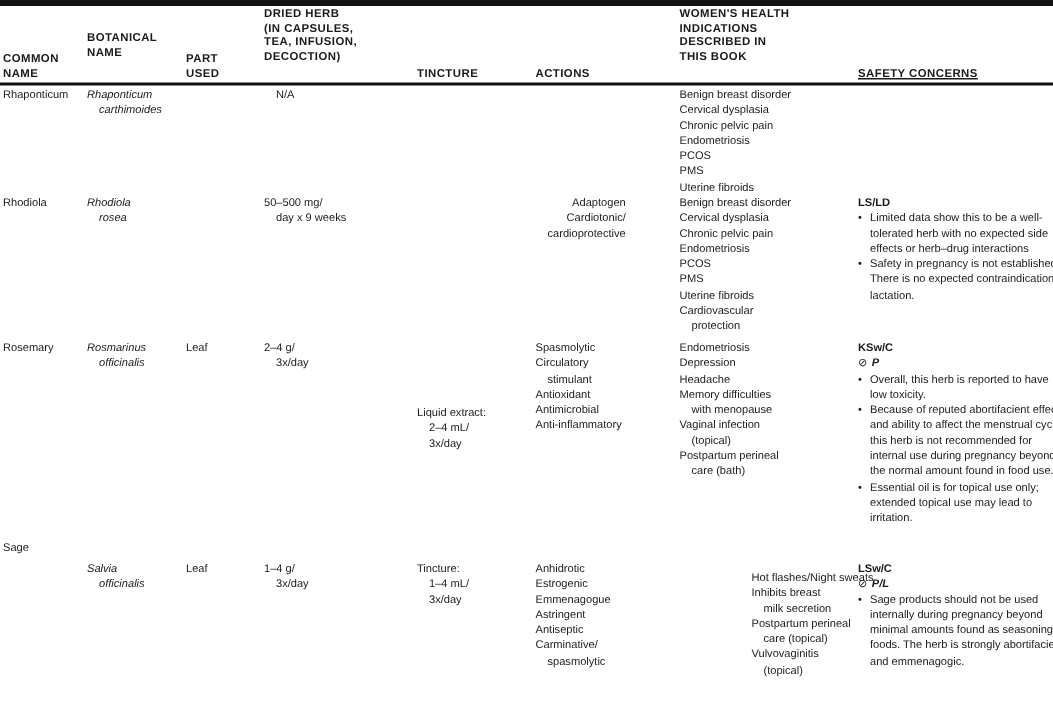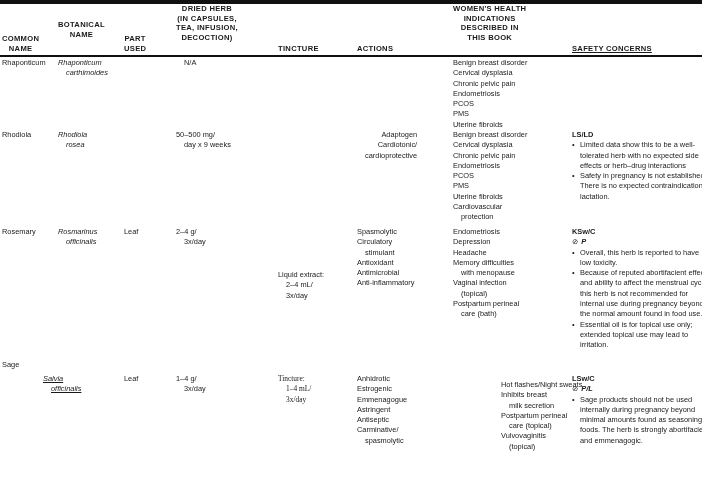--- a/index.html
+++ b/index.html
@@ -6,21 +6,21 @@
   body {
     width: 702px; height: 479px; overflow: hidden;
     font-family: "Liberation Sans", sans-serif;
     color: #1a1a1a;
     position: relative;
   }
   .top-rule { position: absolute; left: 0; top: 0; width: 702px; height: 4px; background: #111; }
   .head-rule { position: absolute; left: 0; top: 55px; width: 702px; height: 2px; background: #111; }
   .th {
     position: absolute; font-size: 7.6px; font-weight: bold; line-height: 9.6px;
-    letter-spacing: 0.3px; text-transform: uppercase; text-align: center;
+    letter-spacing: 0.3px; text-transform: uppercase;
   }
   .cell { position: absolute; font-size: 7.4px; line-height: 10.3px; white-space: nowrap; }
   .it { font-style: italic; }
   .ind { padding-left: 8px; }
   .line { display: block; }
   .bold { font-weight: bold; }
   .bul { display: block; position: relative; padding-left: 8px; white-space: normal; }
   .bul::before { content: "\2022"; position: absolute; left: 0; top: 0; }
   .safety { width: 140px; white-space: normal; }
   .contra-sym { font-weight: normal; margin-right: 3px; }
@@ -178,32 +178,32 @@
         <span class="line"><span class="contra-sym">⊘</span><span class="bold it">P</span></span>
         <span class="bul">Overall, this herb is reported to have low toxicity.</span>
         <span class="bul">Because of reputed abortifacient effects and ability to affect the menstrual cycle, this herb is not recommended for internal use during pregnancy beyond the normal amount found in food use.</span>
         <span class="bul">Essential oil is for topical use only; extended topical use may lead to irritation.</span>
       </div>
     </div>
     <div>
       <div class="cell" style="left: 2px; top: 360px;">
         <span class="line">Sage</span>
       </div>
-      <div class="cell it" style="left: 43px; top: 374px; text-decoration: underline;">
+      <div class="cell it" style="left: 58px; top: 374px;">
         <span class="line">Salvia</span>
         <span class="line ind">officinalis</span>
       </div>
       <div class="cell" style="left: 124px; top: 374px;">
         <span class="line">Leaf</span>
       </div>
       <div class="cell" style="left: 176px; top: 374px;">
         <span class="line">1–4 g/</span>
         <span class="line ind">3x/day</span>
       </div>
-      <div class="cell" style="left: 278px; top: 374px; font-family: Liberation Serif, serif;">
+      <div class="cell" style="left: 278px; top: 374px;">
         <span class="line">Tincture:</span>
         <span class="line ind">1–4 mL/</span>
         <span class="line ind">3x/day</span>
       </div>
       <div class="cell" style="left: 357px; top: 374px;">
         <span class="line">Anhidrotic</span>
         <span class="line">Estrogenic</span>
         <span class="line">Emmenagogue</span>
         <span class="line">Astringent</span>
         <span class="line">Antiseptic</span>

